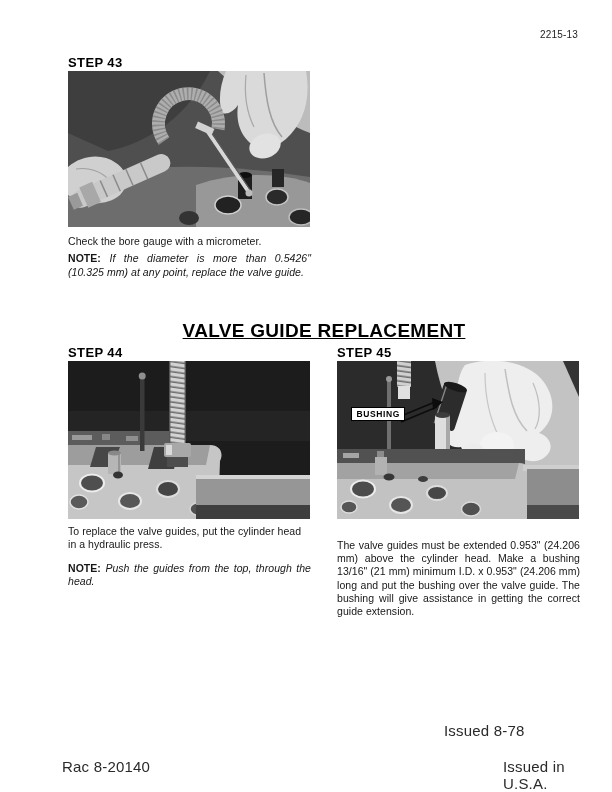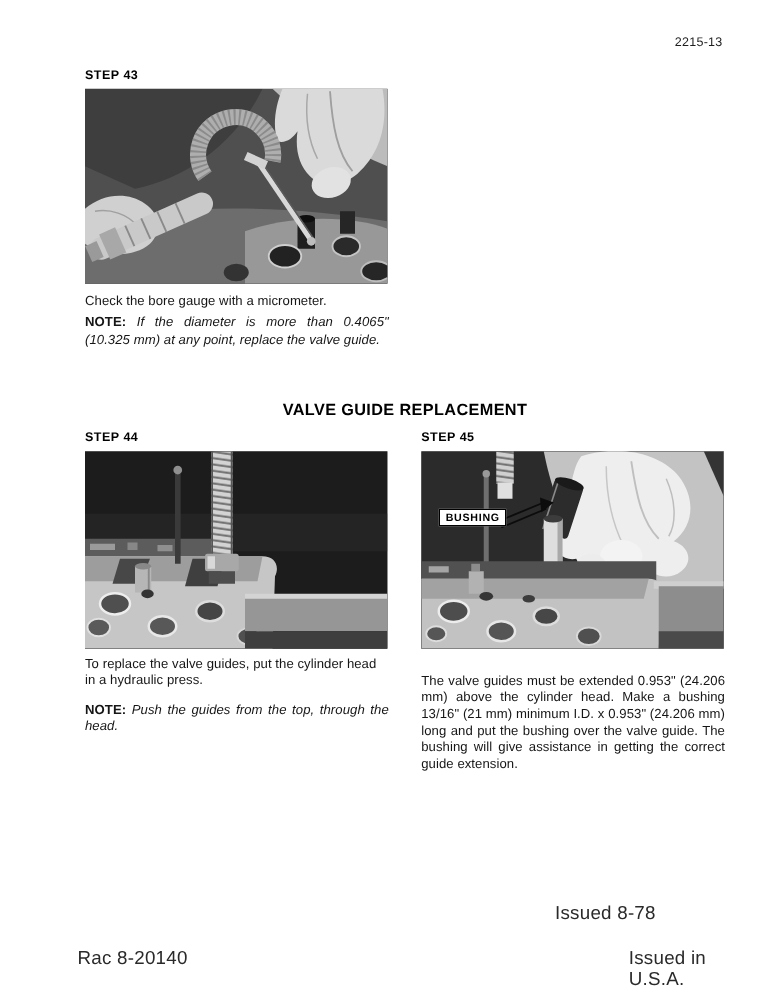--- a/index.html
+++ b/index.html
@@ -6,22 +6,22 @@
   body {
     width: 612px; height: 792px;
     background: #ffffff;
     font-family: "Liberation Sans", sans-serif;
     color: #1b1b1b;
     position: relative;
     overflow: hidden;
   }
   .abs { position: absolute; }
   .page-number { font-size: 10px; color: #1e1e1e; letter-spacing: .2px; }
-  .step-heading { font-weight: bold; font-size: 10px; letter-spacing: .4px; color: #000; }
-  .section-title { font-weight: bold; font-size: 13px; letter-spacing: .3px; text-align: center; color: #000; }
+  .step-heading { font-weight: bold; font-size: 13px; letter-spacing: .4px; color: #000; }
+  .section-title { font-weight: bold; font-size: 19px; letter-spacing: .3px; text-align: center; color: #000; text-decoration: underline; }
   .body-text { font-size: 10.5px; line-height: 13.2px; letter-spacing: .05px; color: #161616; }
   .justify { text-align: justify; text-align-last: left; }
   .note-label { font-weight: bold; font-style: normal; }
   .note-text { font-style: italic; }
   .photo { overflow: hidden; background: #474747; }
   .photo svg { display: block; }
   .footer-text { font-size: 15px; color: #2a2a2a; letter-spacing: .2px; }
   .bushing-label {
     position: absolute;
     background: #ffffff;
@@ -80,21 +80,21 @@
     </g>
 
     <path d="M96,70 A30,30 0 1 1 150,58" stroke="#aeaeae" stroke-width="13" fill="none"></path>
     <path d="M96,70 A30,30 0 1 1 150,58" stroke="#6f6f6f" stroke-width="13" fill="none" stroke-dasharray="1.5 2.5" opacity="0.55"></path>
     <rect x="128" y="54" width="18" height="7" fill="#d2d2d2" transform="rotate(24 137 57)"></rect>
   </svg>
 </div>
 
 <div class="abs body-text" style="left:68px; top:235px; width:243px;">Check the bore gauge with a micrometer.</div>
 
-<p class="abs body-text justify" style="left:68px; top:251px; width:243px; line-height:14px; margin:0;"><span class="note-label">NOTE:</span> <span class="note-text">If the diameter is more than 0.4065" (10.325 mm) at any point, replace the valve guide.</span></p>
+<p class="abs body-text justify" style="left:68px; top:251px; width:243px; line-height:14px; margin:0;"><span class="note-label">NOTE:</span> <span class="note-text">If the diameter is more than 0.5426" (10.325 mm) at any point, replace the valve guide.</span></p>
 
 <div class="abs section-title" style="left:68px; top:320px; width:512px;">VALVE GUIDE REPLACEMENT</div>
 
 <div class="abs step-heading" style="left:68px; top:345px;">STEP 44</div>
 
 <div class="abs photo" style="left:68px; top:361px; width:242px; height:158px;">
   <svg width="242" height="158" viewBox="0 0 242 158">
     <defs>
       <pattern id="thr44" width="6" height="5" patternUnits="userSpaceOnUse" patternTransform="rotate(8)">
         <rect width="6" height="5" fill="#d3d3d3"></rect>

